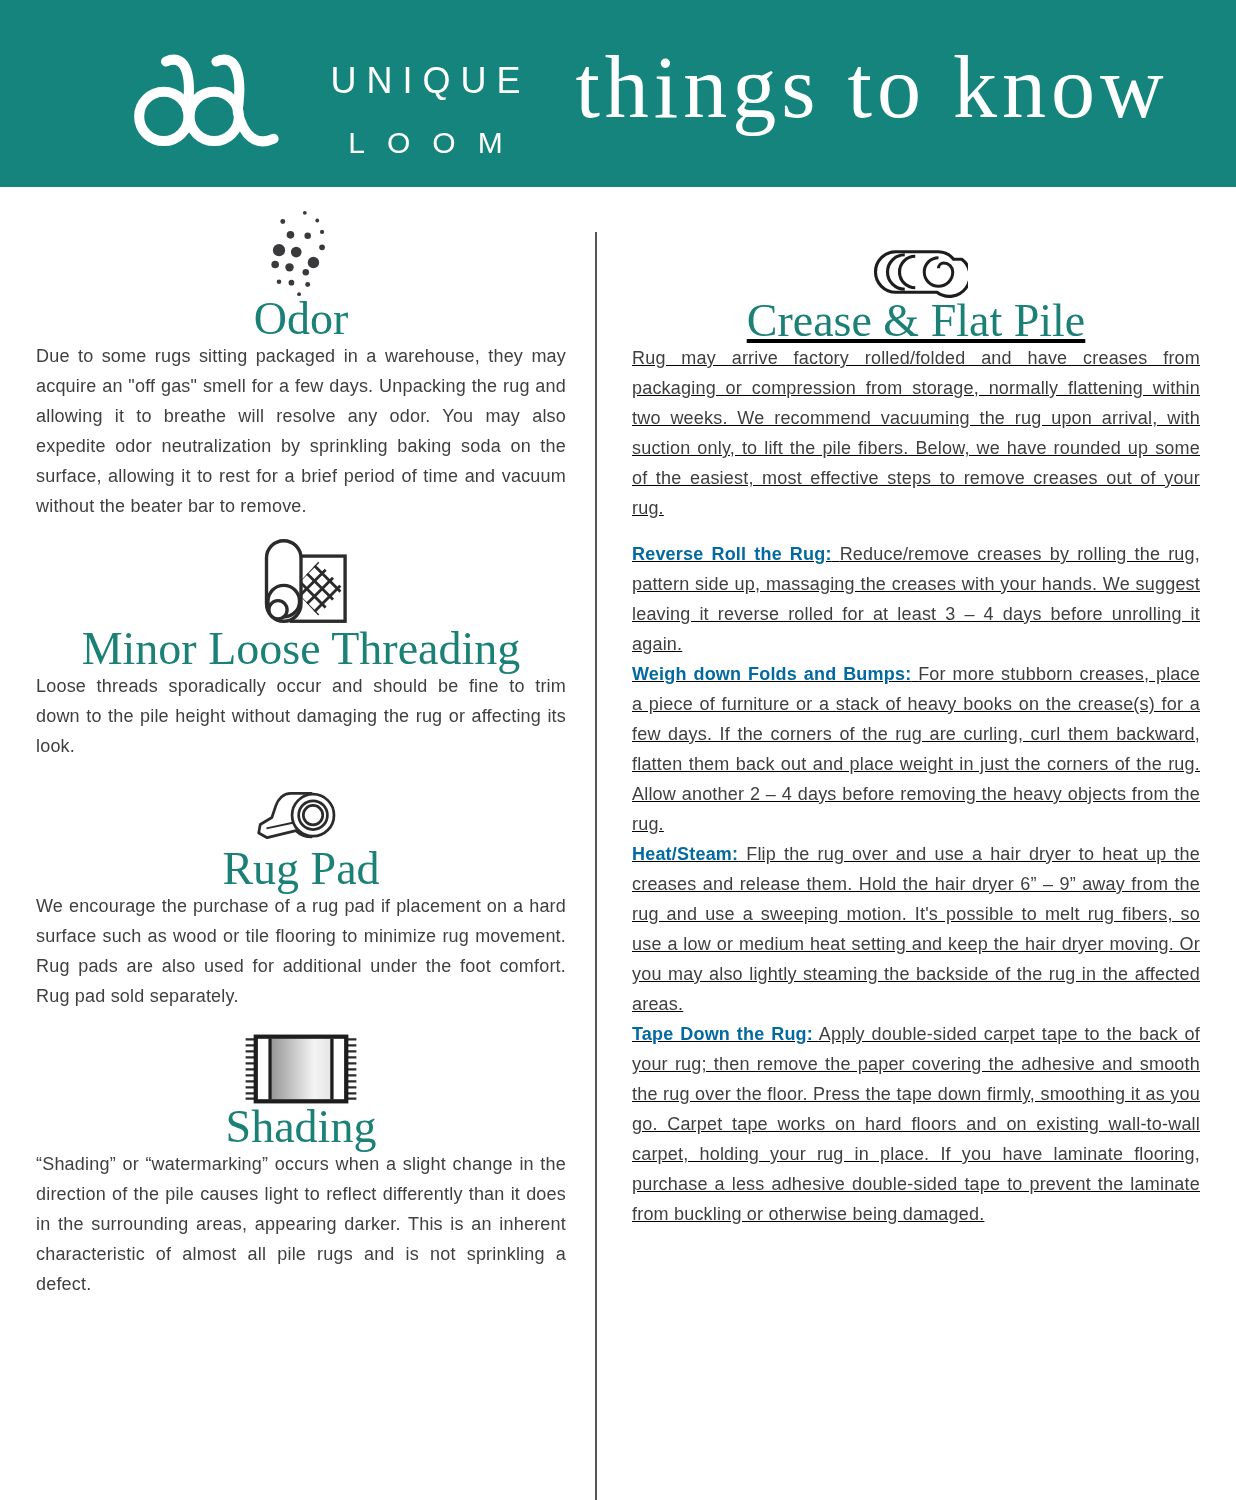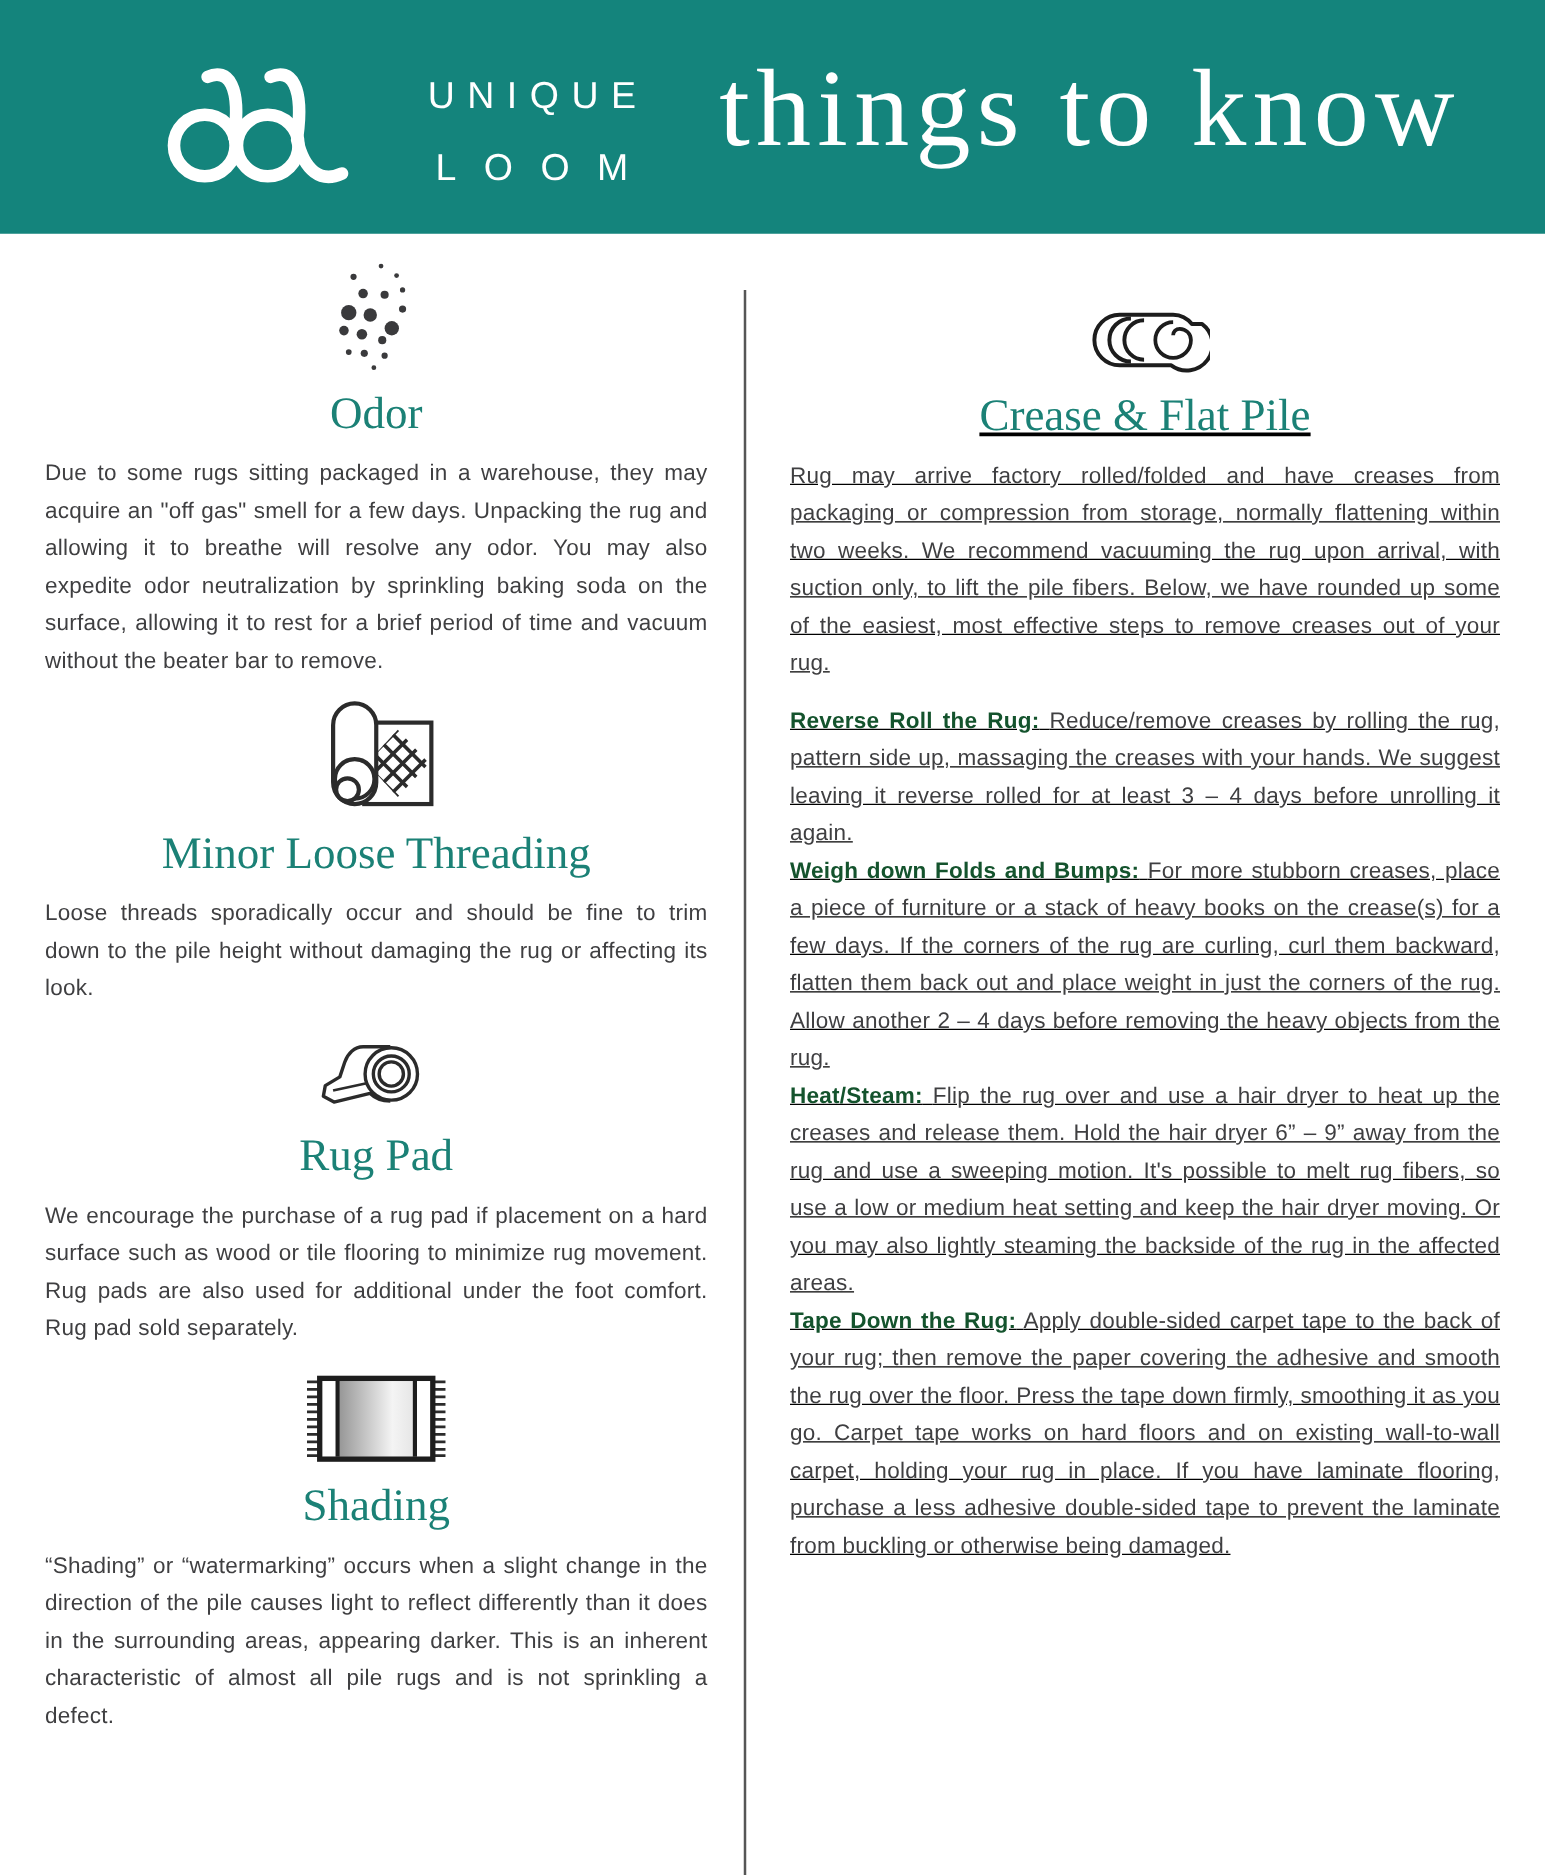--- a/index.html
+++ b/index.html
@@ -4,42 +4,42 @@
 <style>
   html,body{margin:0;padding:0;}
   body{
     width:1236px;height:1500px;overflow:hidden;background:#ffffff;
     font-family:"Liberation Sans",sans-serif;
   }
   
   .banner{position:relative;height:187px;background:#14847c;}
   .logo{position:absolute;left:100px;top:38px;}
   .brand{position:absolute;left:318px;top:60px;width:215px;color:#fff;text-align:center;}
-  .brand .l1{font-size:30px;letter-spacing:10px;padding-left:10px;}
+  .brand .l1{font-size:36px;letter-spacing:10px;padding-left:10px;}
   .brand .l2{font-size:30px;letter-spacing:22px;padding-left:22px;margin-top:24px;}
   .title{
     position:absolute;left:492px;top:28px;width:760px;text-align:center;
     color:#fff;font-family:"Liberation Serif","DejaVu Serif",serif;
     font-size:88px;font-weight:400;letter-spacing:5px;line-height:120px;
   }
   
   .content{display:flex;}
   .col-left{width:530px;margin-left:36px;}
   .vdivider{width:2px;background:#565656;margin-left:29px;margin-top:45px;height:1268px;}
   .col-right{width:568px;margin-left:35px;text-decoration:underline;}
   .icon-wrap{display:flex;justify-content:center;}
   h2.sec{
-    margin:11px;text-align:center;font-family:"Liberation Serif","DejaVu Serif",serif;
-    font-weight:400;font-size:36px;line-height:44px;color:#1b8176;
+    margin:0;text-align:center;font-family:"Liberation Serif","DejaVu Serif",serif;
+    font-weight:400;font-size:46px;line-height:44px;color:#1b8176;
   }
   p.body{
     margin:0;text-align:justify;font-size:18px;line-height:30px;color:#3f3f41;
     letter-spacing:0.2px;
   }
-  strong.lead{color:#14532d;font-weight:700;}
+  strong.lead{color:#0369a1;font-weight:700;}
   
   .mt4{margin-top:4px}.mt6{margin-top:6px}.mt8{margin-top:8px}
   .mt14{margin-top:14px}.mt20{margin-top:20px}.mt22{margin-top:22px}
   .mt58{margin-top:58px}
   .tip{margin-top:38px}
   .tip.first{margin-top:16px}
   svg{display:block}
 </style>
 </head>
 <body>

